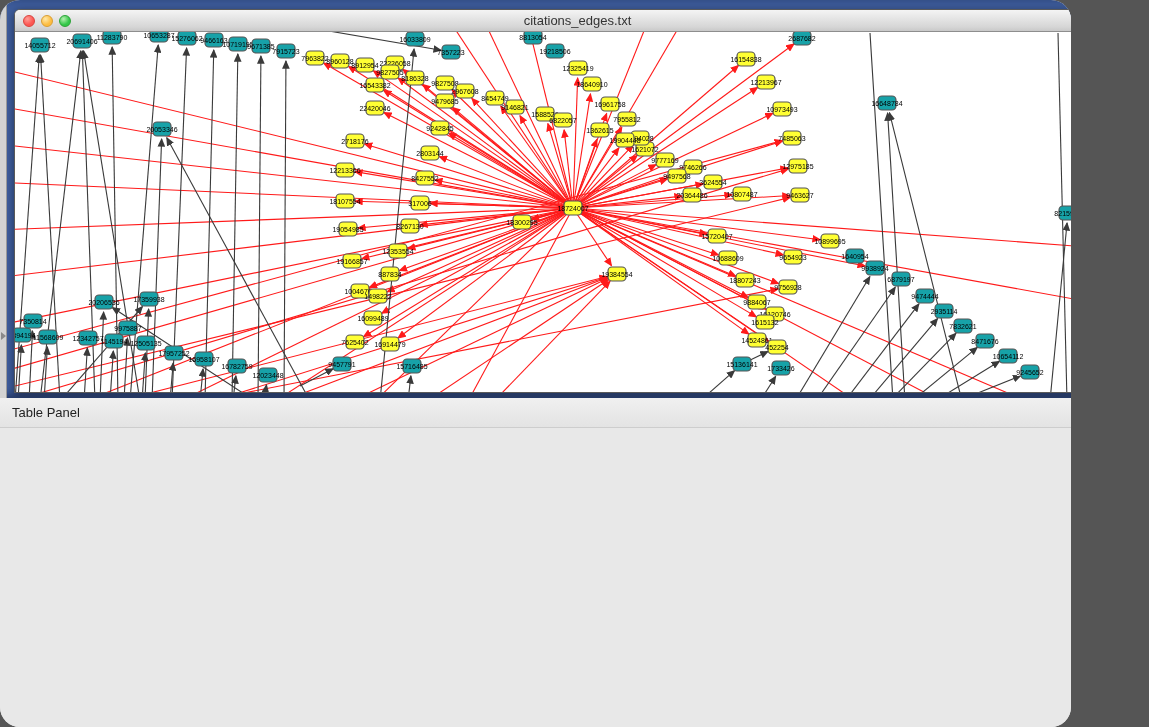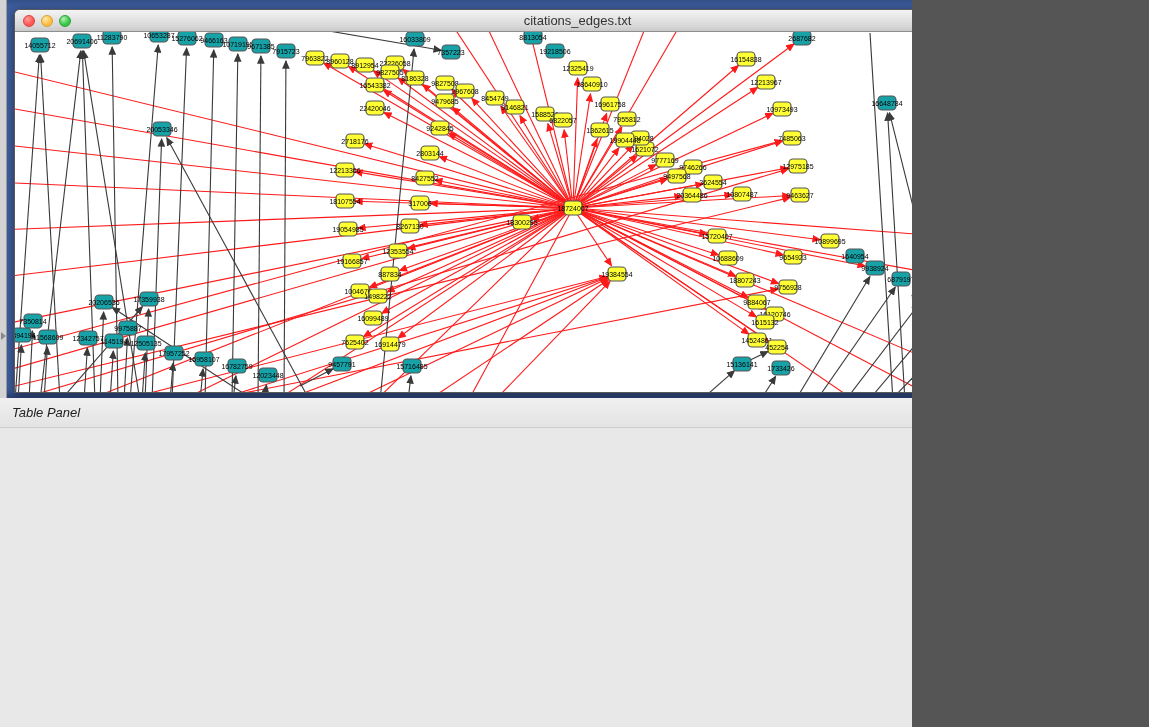--- a/index.html
+++ b/index.html
@@ -1,18 +1,18 @@
 <!DOCTYPE html>
 <html><head>
 <meta charset="utf-8">
 <style>
   html,body{margin:0;padding:0;background:#555;}
   *{box-sizing:border-box;}
-  .stage{position:relative;width:912px;height:727px;background:#e8e8e8;overflow:hidden;
-         font-family:"Liberation Sans",sans-serif;color:#111;}
+  .stage{position:relative;width:1071px;height:727px;background:#e8e8e8;overflow:hidden;
+         font-family:"Liberation Sans",sans-serif;color:#111;border-radius:20px;}
 
   
   .net-area{position:absolute;left:0;top:0;width:1149px;height:398px;background:#3e5d9d;
             box-shadow:inset -6px 0 8px rgba(0,0,20,.25), inset 0 -4px 6px rgba(0,0,20,.25);}
   .left-strip{position:absolute;left:0;top:0;width:7px;height:398px;background:#d3d3d3;border-right:1px solid #9a9a9a;}
   .collapse-arrow{position:absolute;left:1px;top:332px;width:0;height:0;
                   border-top:4px solid transparent;border-bottom:4px solid transparent;border-left:5px solid #8a8a8a;}
   .inner-window{position:absolute;left:14px;top:9px;width:1127px;height:384px;
                 border:1px solid #5a5a5a;border-radius:6px 6px 0 0;overflow:hidden;background:#fff;
                 box-shadow:0 2px 8px rgba(0,0,0,.45);}
@@ -22,21 +22,21 @@
   .tl{position:absolute;top:5px;width:12px;height:12px;border-radius:50%;}
   .tl.red{left:8px;background:radial-gradient(circle at 35% 30%,#ff9d96,#fc5753 60%);border:1px solid #d9423c;}
   .tl.yel{left:26px;background:radial-gradient(circle at 35% 30%,#ffe9a8,#fdbc40 60%);border:1px solid #d99e33;}
   .tl.grn{left:44px;background:radial-gradient(circle at 35% 30%,#b6f0b0,#33c748 60%);border:1px solid #2aa336;}
   .canvas{position:relative;width:100%;height:361px;background:#fff;overflow:hidden;}
   .canvas svg{position:absolute;left:0;top:0;}
 
   
   .table-panel{position:absolute;left:0;top:398px;width:1149px;height:329px;background:#e8e8e8;}
   .panel-header{position:relative;height:30px;background:linear-gradient(#f0f0f0,#e3e3e3);
-                border-bottom:1px solid #cdcdcd;font-style:italic;}
+                border-bottom:1px solid #cdcdcd;}
   .panel-header .ph-title{position:absolute;left:12px;top:7px;font-size:13px;color:#222;}
   .ph-icons{position:absolute;right:12px;top:6px;display:flex;gap:12px;align-items:center;}
   .float-icon{position:relative;width:14px;height:14px;}
   .float-icon .sq1{position:absolute;left:0;top:0;width:9px;height:9px;border:1.5px solid #8a7b4e;background:#cfc49b;}
   .float-icon .sq2{position:absolute;right:0;bottom:0;width:8px;height:8px;border:1.5px solid #3c4a66;background:#fff;}
   .close-x{font-size:15px;font-weight:bold;color:#1a1a1a;line-height:14px;cursor:default;}
 </style>
 </head>
 <body>
 

